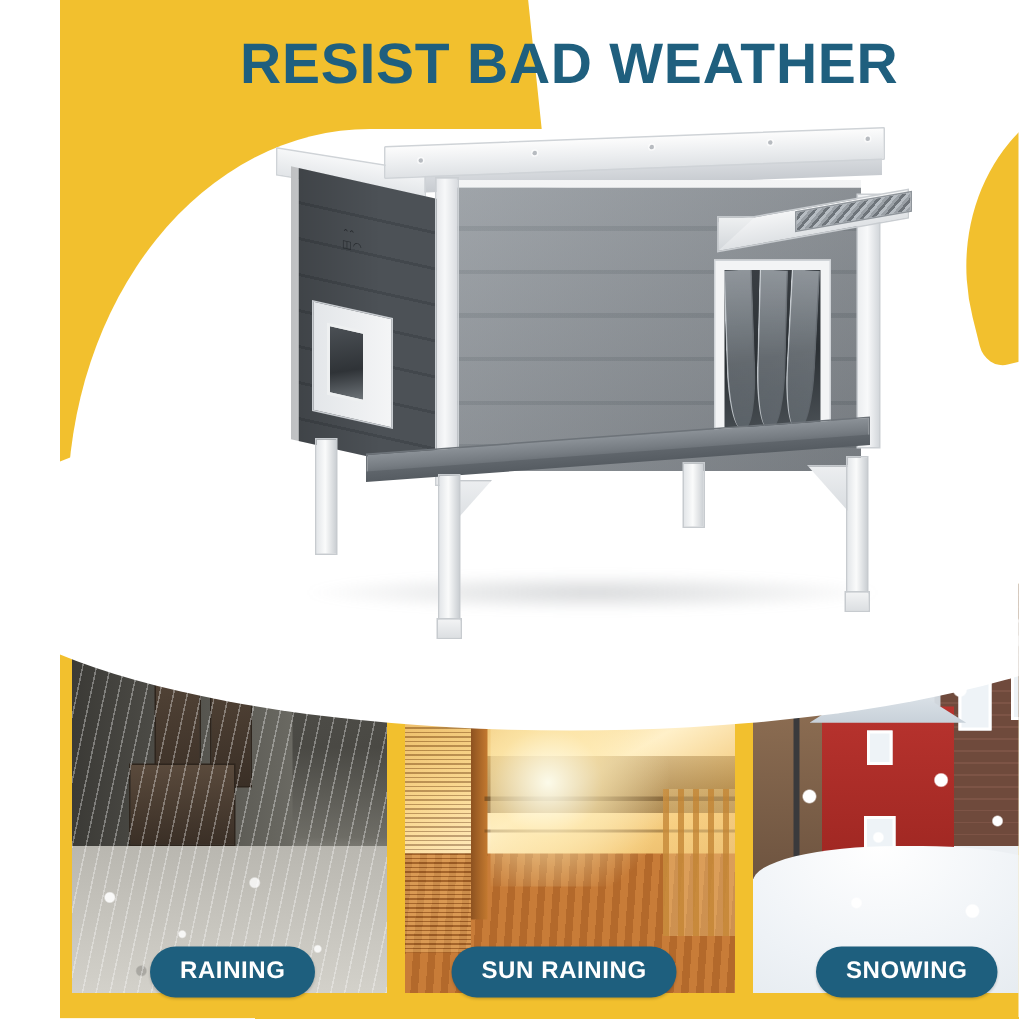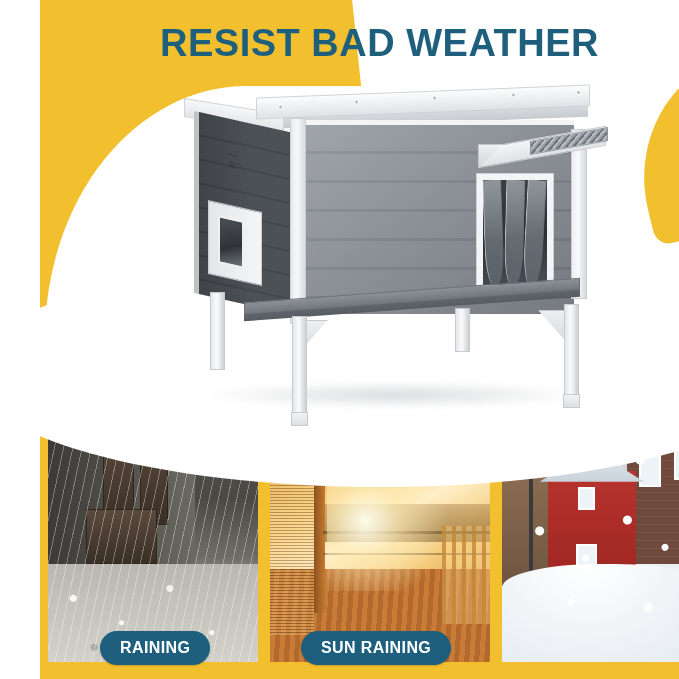--- a/index.html
+++ b/index.html
@@ -514,15 +514,16 @@
         <div class="snow-lamp"></div>
         <div class="snow-ground"></div>
         <div class="snow-flakes"></div>
       </div>
 
       <div class="white-arc"></div>
     </div>
 
     <div class="badge b1">RAINING</div>
     <div class="badge b2">SUN RAINING</div>
+    <div class="badge b3">SNOWING</div>
   </div>
 
 </div>
 
 </body></html>

